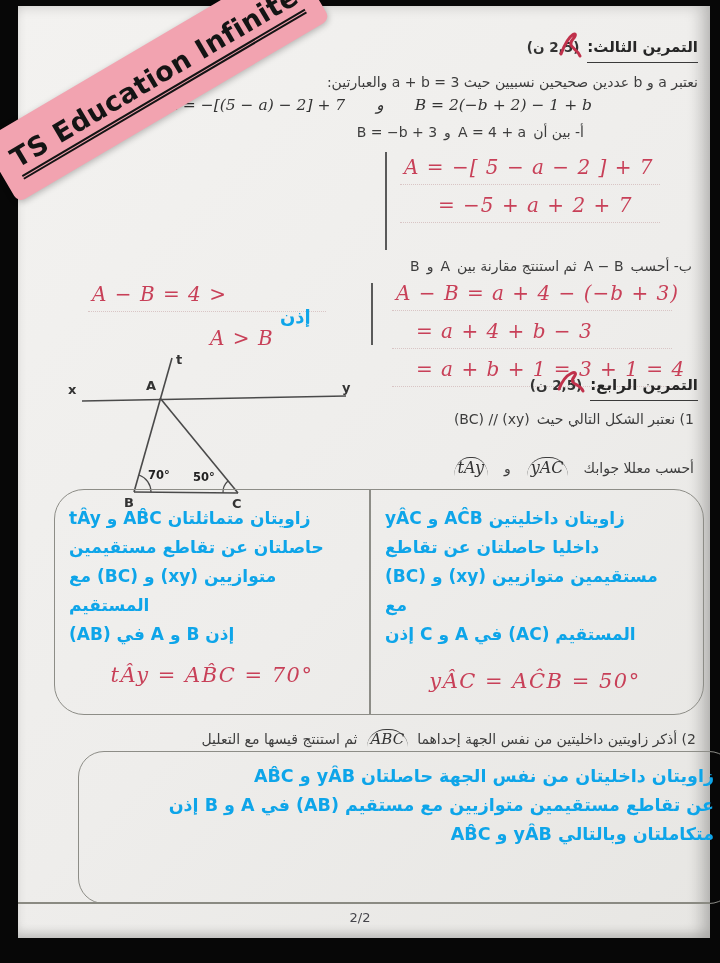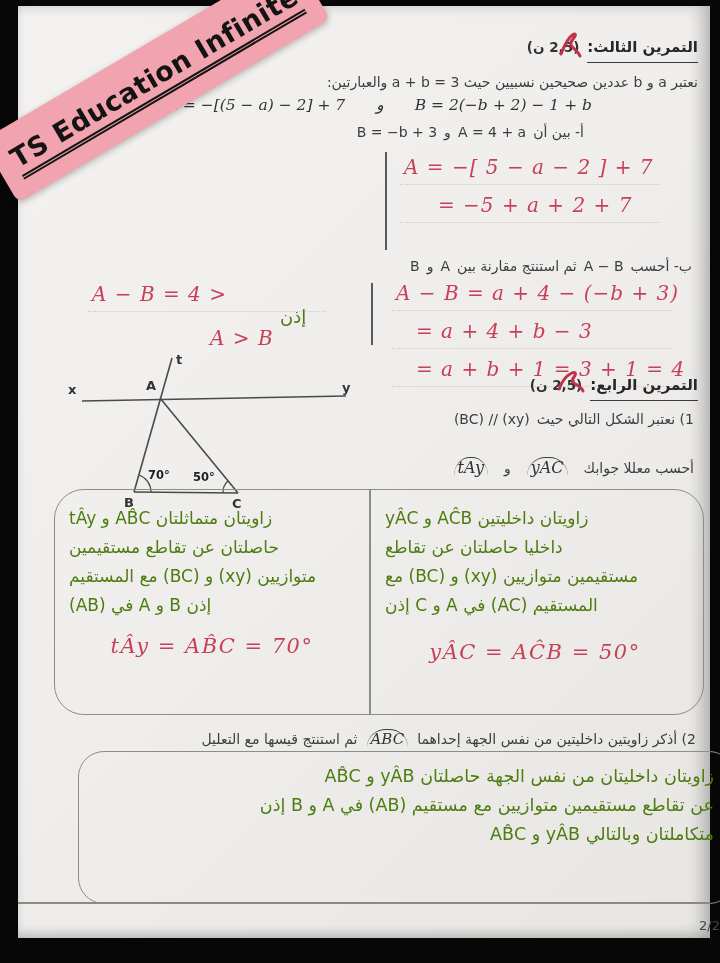--- a/index.html
+++ b/index.html
@@ -7,22 +7,22 @@
          font-family:"DejaVu Sans",sans-serif;}
   #paper{position:absolute;left:18px;top:6px;width:692px;height:932px;
          background:linear-gradient(135deg,#f3f2f0 0%,#eeedeb 55%,#e7e6e3 100%);
          box-shadow:inset -10px 0 14px rgba(0,0,0,.18), inset 0 -6px 10px rgba(0,0,0,.10);}
   .abs{position:absolute;}
   .rtl{direction:rtl;unicode-bidi:plaintext;}
   .printed{color:#3d3d3d;font-size:14px;}
   .serifmath{font-family:"DejaVu Serif",serif;font-style:italic;color:#333;}
   .hw{color:#c84058;font-family:"DejaVu Serif",serif;font-style:italic;
       font-size:20px;letter-spacing:1px;white-space:nowrap;}
-  .hwar{color:#4d7c0f;font-family:"DejaVu Sans",sans-serif;font-size:17px;
-        direction:rtl;unicode-bidi:plaintext;}
+  .hwar{color:#0ea5e9;font-family:"DejaVu Sans",sans-serif;font-size:17px;
+        direction:rtl;unicode-bidi:plaintext;font-weight:bold;}
   .hwline{border-bottom:1px dotted #d9c5c5;padding:0 4px 5px 4px;margin-bottom:8px;display:block;}
   .ind{padding-left:38px;}
   .vline{width:1.5px;background:#5a5a5a;}
   .overarc{display:inline-block;border-top:1.5px solid #3d3d3d;
            border-radius:55% 55% 0 0/120% 120% 0 0;padding:2px 4px 0 4px;line-height:1;}
   .banner{position:absolute;left:-25px;top:44px;width:362px;height:72px;
           background:#f2a3b0;border-radius:8px;transform:rotate(-30.5deg);
           display:flex;align-items:center;justify-content:center;box-shadow:0 2px 6px rgba(0,0,0,.25);}
   .banner span{font-weight:800;font-size:27px;color:#141414;letter-spacing:.5px;
                border-bottom:5px double #141414;padding-bottom:2px;white-space:nowrap;}
@@ -33,21 +33,21 @@
   .ansbox{position:absolute;border:1.7px solid #8d8d87;border-radius:30px;background:transparent;}
   .boxcol{position:absolute;top:0;bottom:0;padding:14px 14px 8px 14px;}
   .boxcol .ln{display:block;text-align:left;line-height:29px;}
   .result{font-family:"DejaVu Serif",serif;font-style:italic;color:#c84058;
           font-size:21px;letter-spacing:1.5px;direction:ltr;text-align:center;white-space:nowrap;}
   .q1brow{display:flex;direction:rtl;gap:16px;align-items:baseline;}
   .q2row{display:flex;direction:rtl;gap:9px;align-items:baseline;}
   .figlbl{font-weight:bold;fill:#333;font-size:13px;font-family:"DejaVu Sans",sans-serif;}
   .anglbl{font-weight:bold;fill:#222;font-size:11.5px;font-family:"DejaVu Sans",sans-serif;}
   .footer-line{position:absolute;height:1.5px;background:#8a8a82;}
-  .pagenum{position:absolute;left:0;right:0;text-align:right;color:#45454b;font-size:13px;margin-top:8px;}
+  .pagenum{position:absolute;left:0;right:0;text-align:center;color:#45454b;font-size:13px;}
 </style>
 </head>
 <body>
 
 <div id="stage">
   <div id="paper"></div>
 
   <div class="exhead" style="right:22px;top:38px;">
     <span class="t">التمرين الثالث:</span>
     <span class="s">(2,5 ن)</span>

